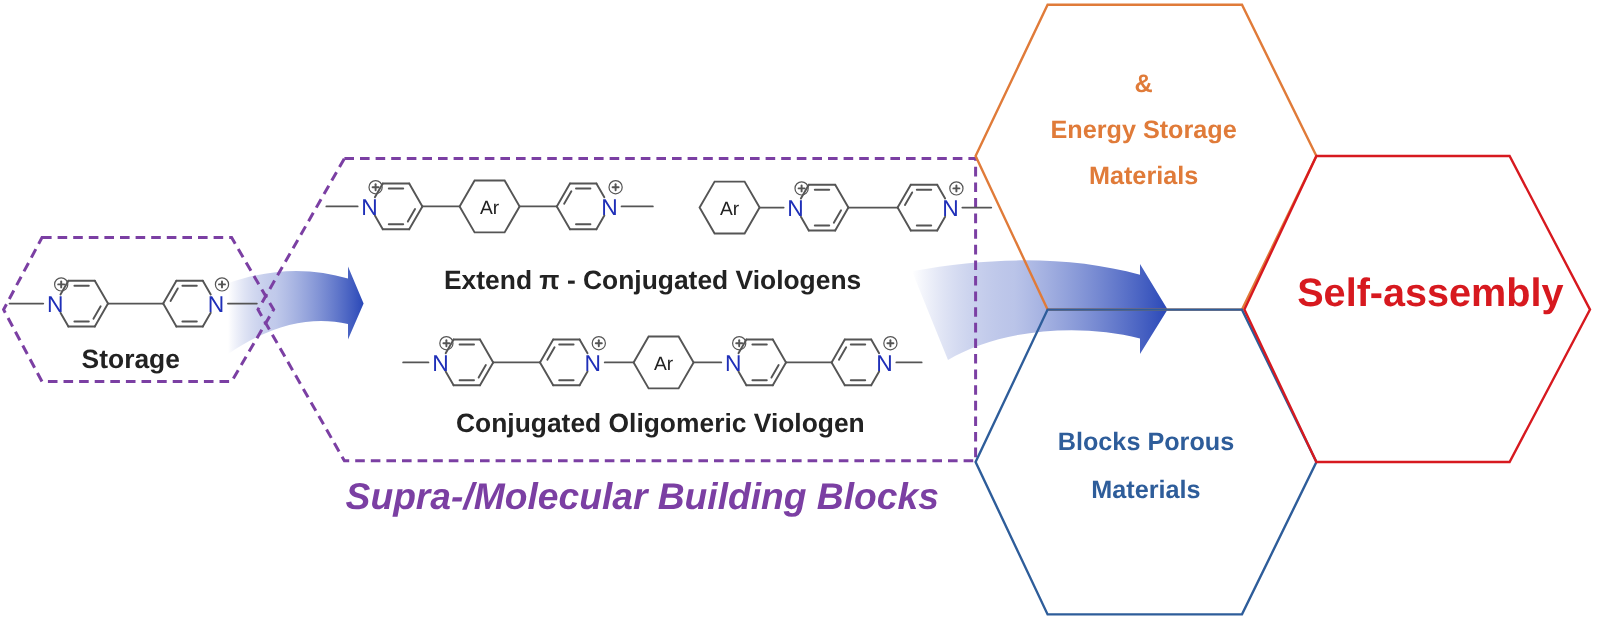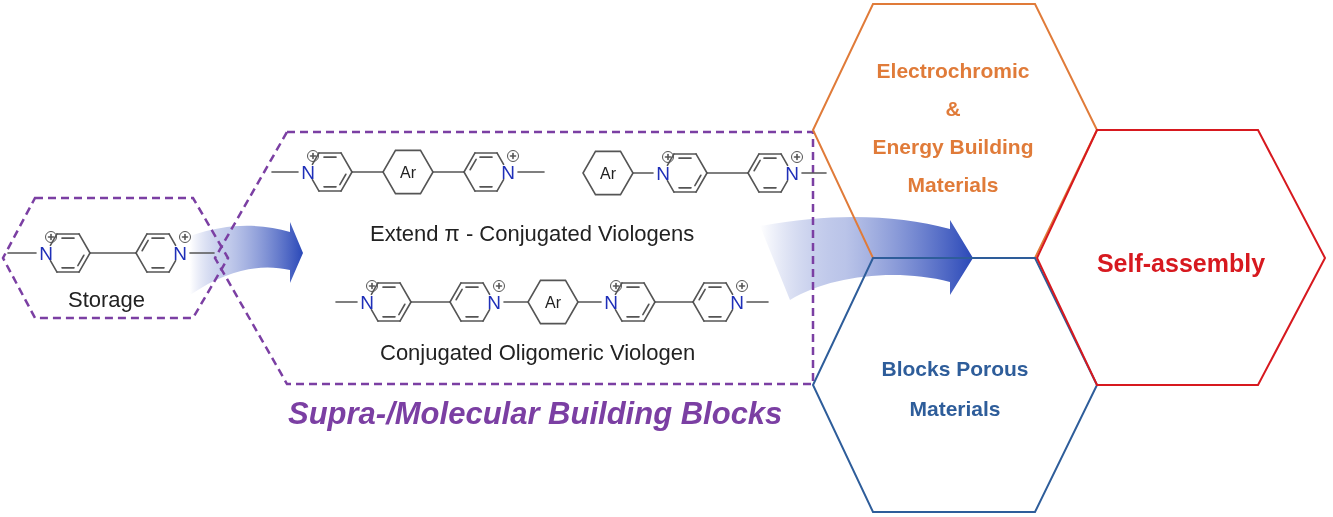--- a/index.html
+++ b/index.html
@@ -1,18 +1,18 @@
 <!DOCTYPE html>
 <html><head>
 <meta charset="utf-8">
 <style>
   html, body { margin: 0; padding: 0; background: #ffffff; }
   #stage { position: relative; width: 1333px; height: 517px; overflow: hidden; background: #fff; font-family: "Liberation Sans", sans-serif; }
   svg { position: absolute; left: 0; top: 0; }
-  .lbl { position: absolute; white-space: nowrap; font-family: "Liberation Sans", sans-serif; }
+  .lbl { position: absolute; white-space: nowrap; font-family: "Liberation Sans", sans-serif; font-weight: bold; }
   .mol-caption { font-size: 22px; color: #222; }
   .center-block { text-align: center; font-weight: bold; line-height: 38px; }
 </style>
 </head>
 <body>
 
 <div id="stage">
   <svg id="canvas" width="1333" height="517" viewBox="0 0 1333 517">
     <defs>
       <linearGradient id="arrowGrad1" x1="0" y1="0" x2="1" y2="0">
@@ -192,25 +192,24 @@
         <line x1="747" y1="302" x2="768" y2="302" stroke="#555555" stroke-width="1.6" stroke-linecap="round"></line>
       </g>
   </svg>
 
   <div class="lbl mol-caption" style="left:68px; top:287px;">Storage</div>
   <div class="lbl mol-caption" style="left:370px; top:221px;">Extend π - Conjugated Viologens</div>
   <div class="lbl mol-caption" style="left:380px; top:340px;">Conjugated Oligomeric Viologen</div>
   <div class="lbl" style="left:288px; top:396px; font-size:31px; font-weight:bold; font-style:italic; color:#7b3fa3;">Supra-/Molecular Building Blocks</div>
 
   <div class="lbl center-block" style="left:853px; top:52px; width:200px; font-size:21px; color:#e07b39;">
-    <div>Electrochromic</div>
     <div>&amp;</div>
-    <div>Energy Building</div>
+    <div>Energy Storage</div>
     <div>Materials</div>
   </div>
-  <div class="lbl center-block" style="left:1081px; top:244px; width:200px; font-size:25px; color:#d7191f;">
+  <div class="lbl center-block" style="left:1081px; top:225px; width:200px; font-size:33px; color:#d7191f;">
     <div>Self-assembly</div>
   </div>
   <div class="lbl center-block" style="left:855px; top:349px; width:200px; font-size:21px; color:#2e5d9a; line-height:40px;">
     <div>Blocks Porous</div>
     <div>Materials</div>
   </div>
 </div>
 
 </body></html>

